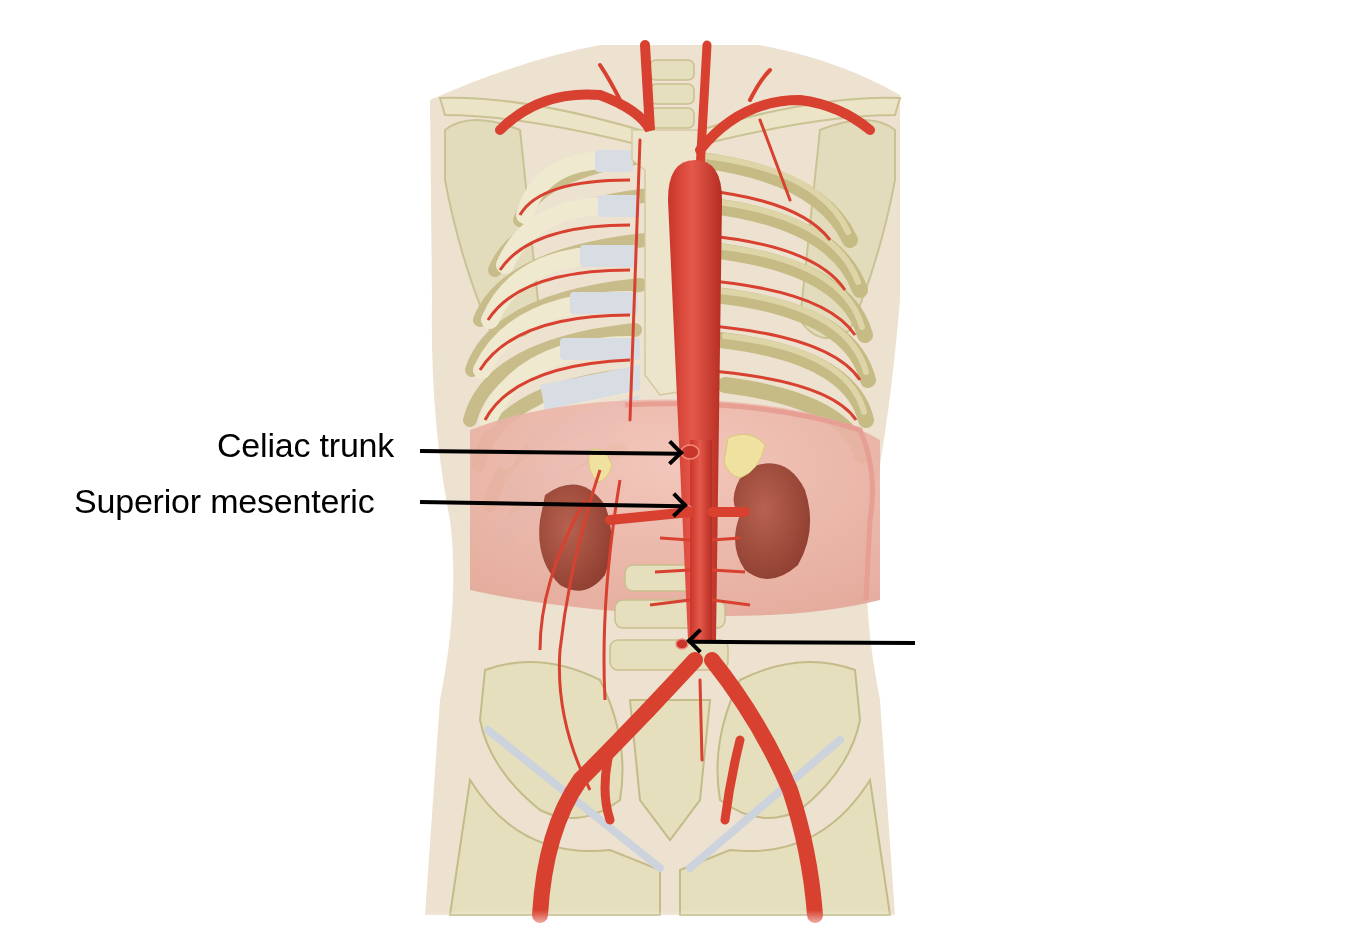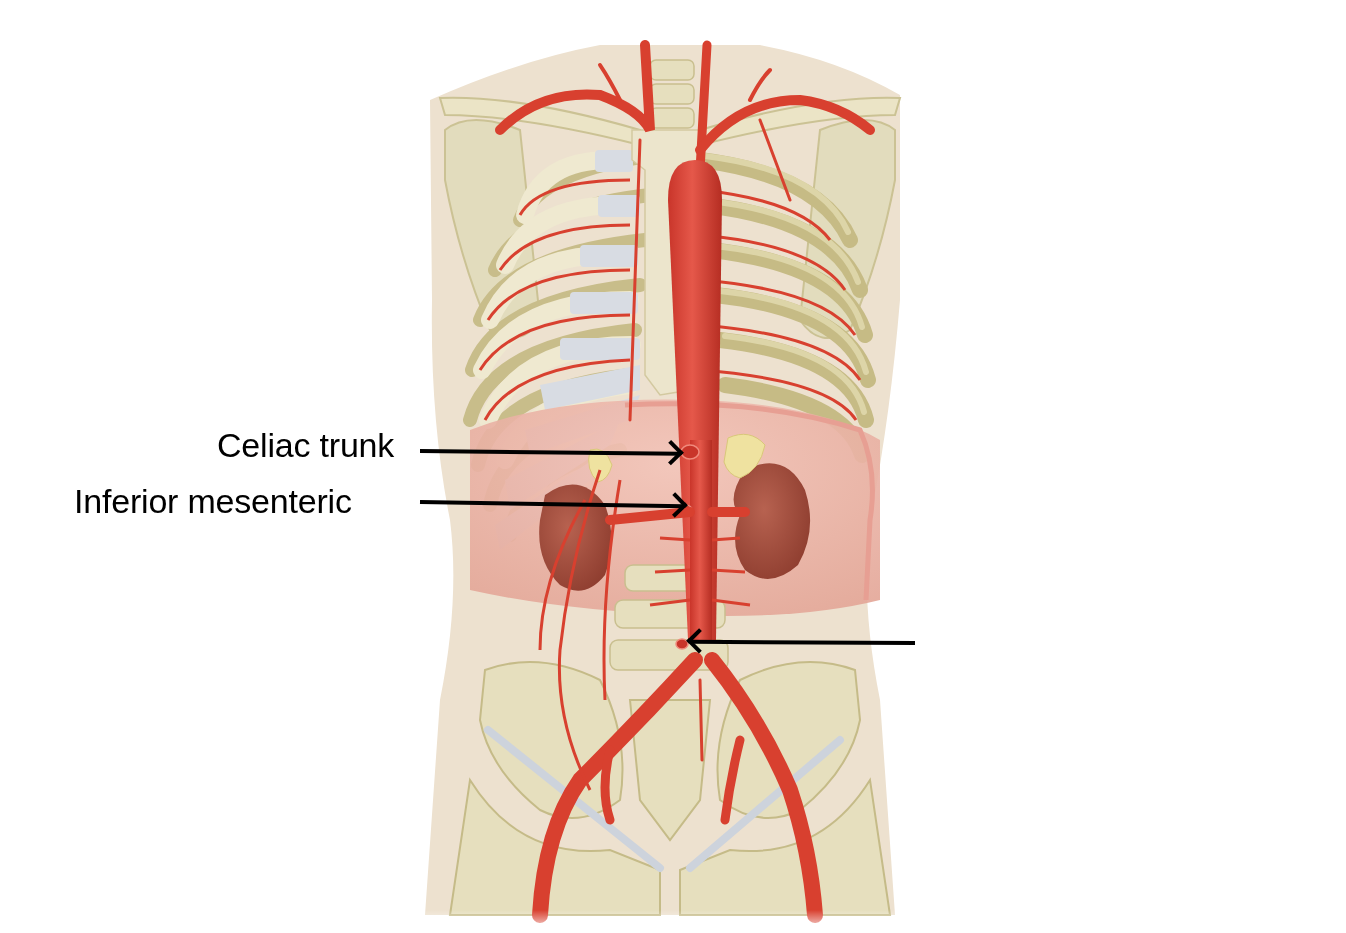--- a/index.html
+++ b/index.html
@@ -205,17 +205,17 @@
       <path d="M585 500 Q540 580 540 650"></path>
     </g>
 
     <rect x="400" y="780" width="520" height="153" fill="url(#fadeBottom)"></rect>
   </svg>
 
   
   <div class="label" style="left:217px; top:428px;">Celiac trunk</div>
   <div class="arrow right" style="left:420px; top:449px; width:260px; transform:rotate(0.6deg); transform-origin:left center;"></div>
 
-  <div class="label" style="left:74px; top:484px;">Inferior mesenteric</div>
+  <div class="label" style="left:74px; top:484px;">Superior mesenteric</div>
   <div class="arrow right" style="left:420px; top:500px; width:264px; transform:rotate(0.9deg); transform-origin:left center;"></div>
 
   <div class="arrow left" style="left:690px; top:641px; width:225px; transform:rotate(0.3deg); transform-origin:right center;"></div>
 </div>
 
 </body></html>

